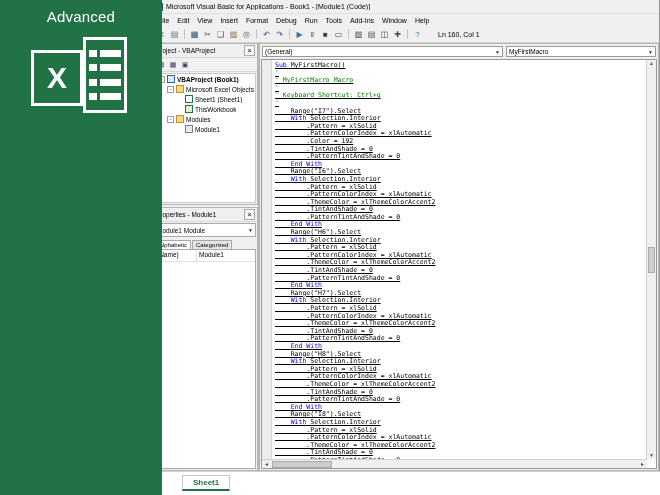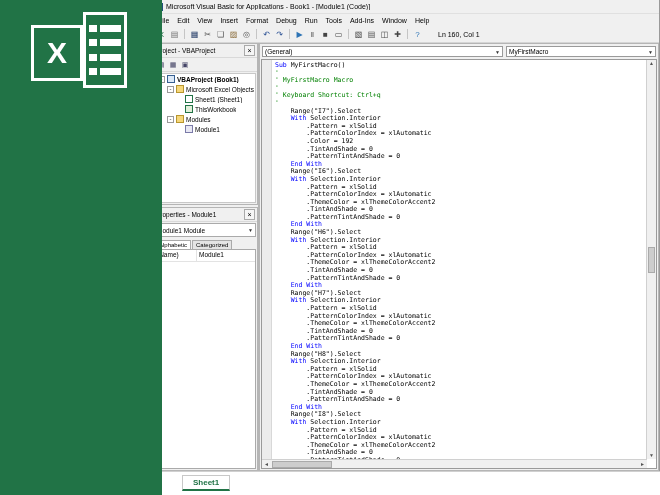--- a/index.html
+++ b/index.html
@@ -73,21 +73,21 @@
   .code-pane{flex:1;display:flex;flex-direction:column;background:#f0f0f0;min-width:0;border:1px solid #b5b5b5;box-sizing:border-box;}
   .combo-row{height:13px;display:flex;align-items:center;gap:3px;padding:1px 2px;overflow:hidden;background:#f0f0f0;}
   .combo{height:11px;background:#fff;border:1px solid #9a9a9a;display:flex;align-items:center;
          justify-content:space-between;padding:0 2px;font-size:6.5px;white-space:nowrap;box-sizing:border-box;}
   .combo-left{flex:1 1 auto;min-width:0;}
   .combo-right{flex:0 0 150px;}
   .combo-arrow{font-size:5px;color:#333;margin-left:3px;}
 
   .code-body{flex:1;position:relative;min-height:0;background:#fff;border:1px solid #9a9a9a;margin:0 1px 1px 1px;overflow:hidden;}
   .gutter{position:absolute;left:0;top:0;bottom:9px;width:9px;background:#ececec;border-right:1px solid #d8d8d8;}
-  .code-scroll{position:absolute;left:10px;right:9px;top:0;bottom:9px;overflow:hidden;}
+  .code-scroll{position:absolute;left:10px;right:9px;top:0;bottom:9px;overflow:hidden;text-decoration:underline;}
   .code-lines{font-family:"DejaVu Sans Mono",monospace;font-size:6.5px;line-height:7.6px;white-space:pre;
               color:#000;padding:2px 0 0 3px;}
   .cl.comment{color:#008000;}
   .kw{color:#0000ff;}
 
   .vscroll{position:absolute;right:0;top:0;bottom:9px;width:9px;background:#f0f0f0;border-left:1px solid #d0d0d0;
            display:flex;flex-direction:column;align-items:center;justify-content:space-between;font-size:5px;color:#555;}
   .hscroll{position:absolute;left:0;right:9px;bottom:0;height:9px;background:#f0f0f0;border-top:1px solid #d0d0d0;
            display:flex;align-items:center;justify-content:space-between;font-size:5px;color:#555;padding:0 1px;box-sizing:border-box;}
   .scroll-thumb-v{width:7px;height:26px;background:#cdcdcd;border:1px solid #aaa;box-sizing:border-box;}
@@ -255,20 +255,21 @@
     </div>
 
   </div>
 </div>
 
 <div class="sheet-strip">
   <span class="sheet-tab">Sheet1</span>
 </div>
 
 <div class="brand-panel">
+  <div class="brand-label">Advanced</div>
   <div class="xl-logo">
     <div class="xl-sheet">
       <div class="xl-row">
           <span class="xl-cell"></span>
           <span class="xl-bar"></span>
         </div>
       <div class="xl-row">
           <span class="xl-cell"></span>
           <span class="xl-bar"></span>
         </div>

